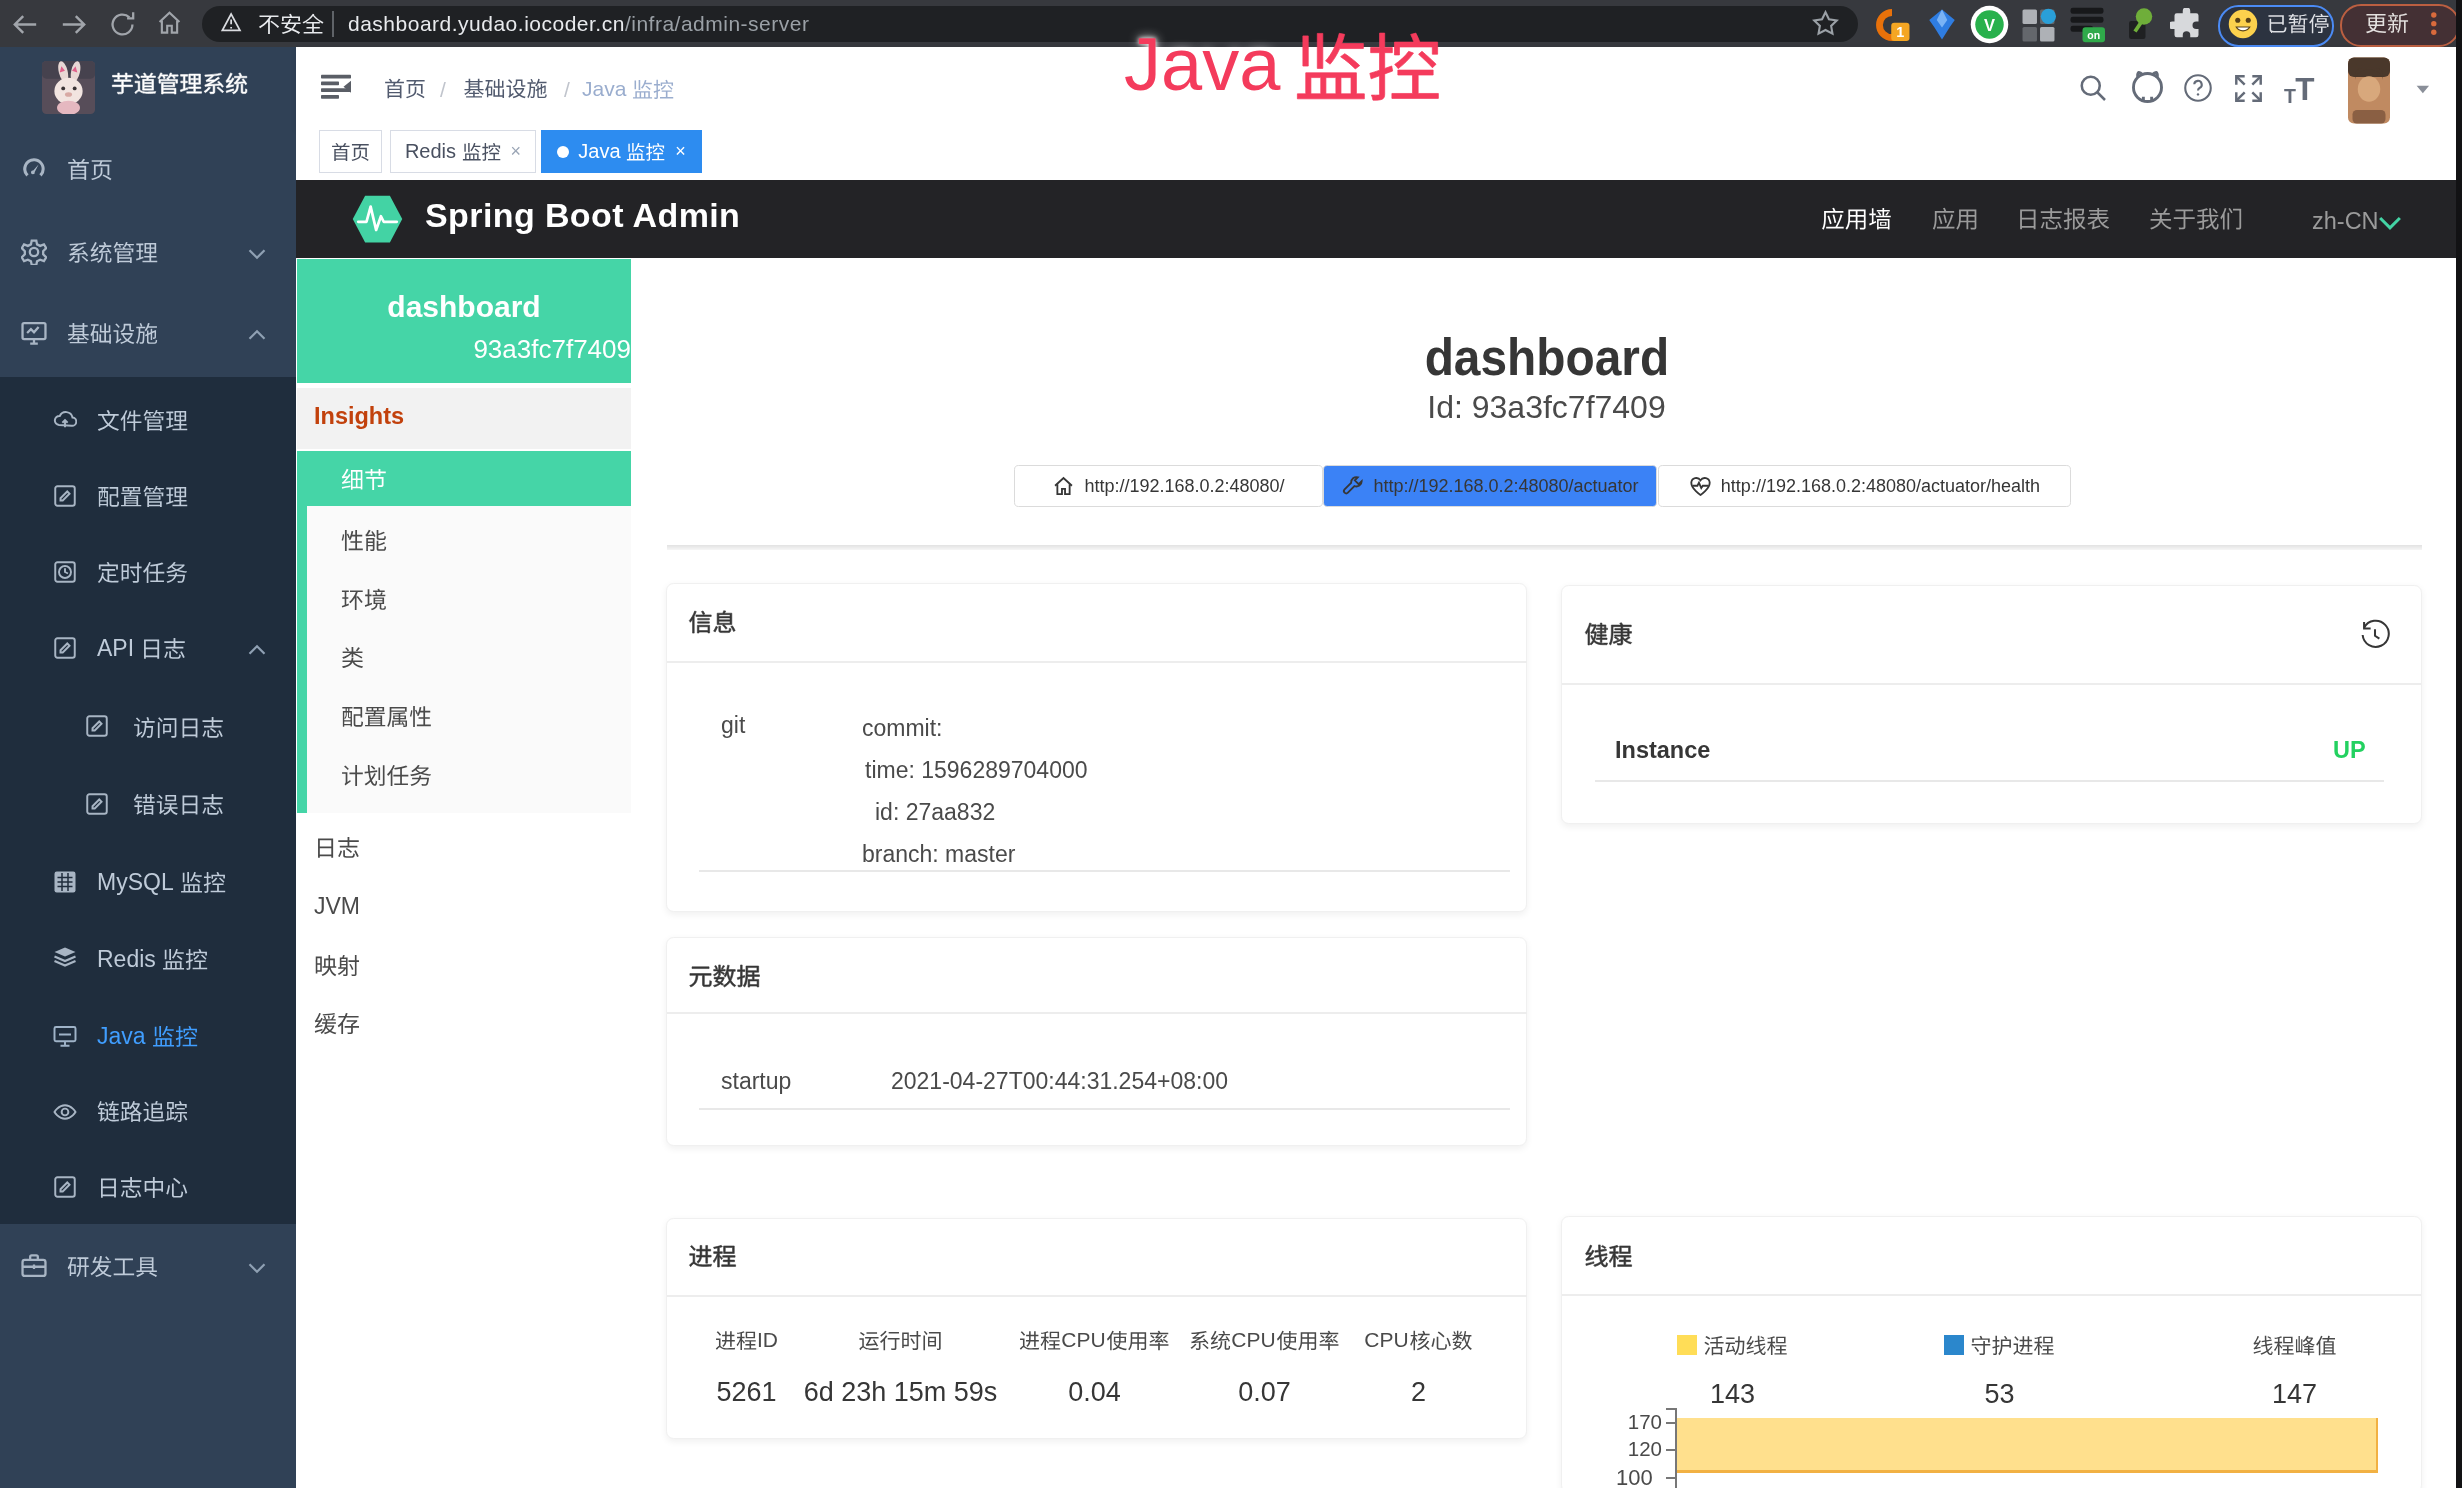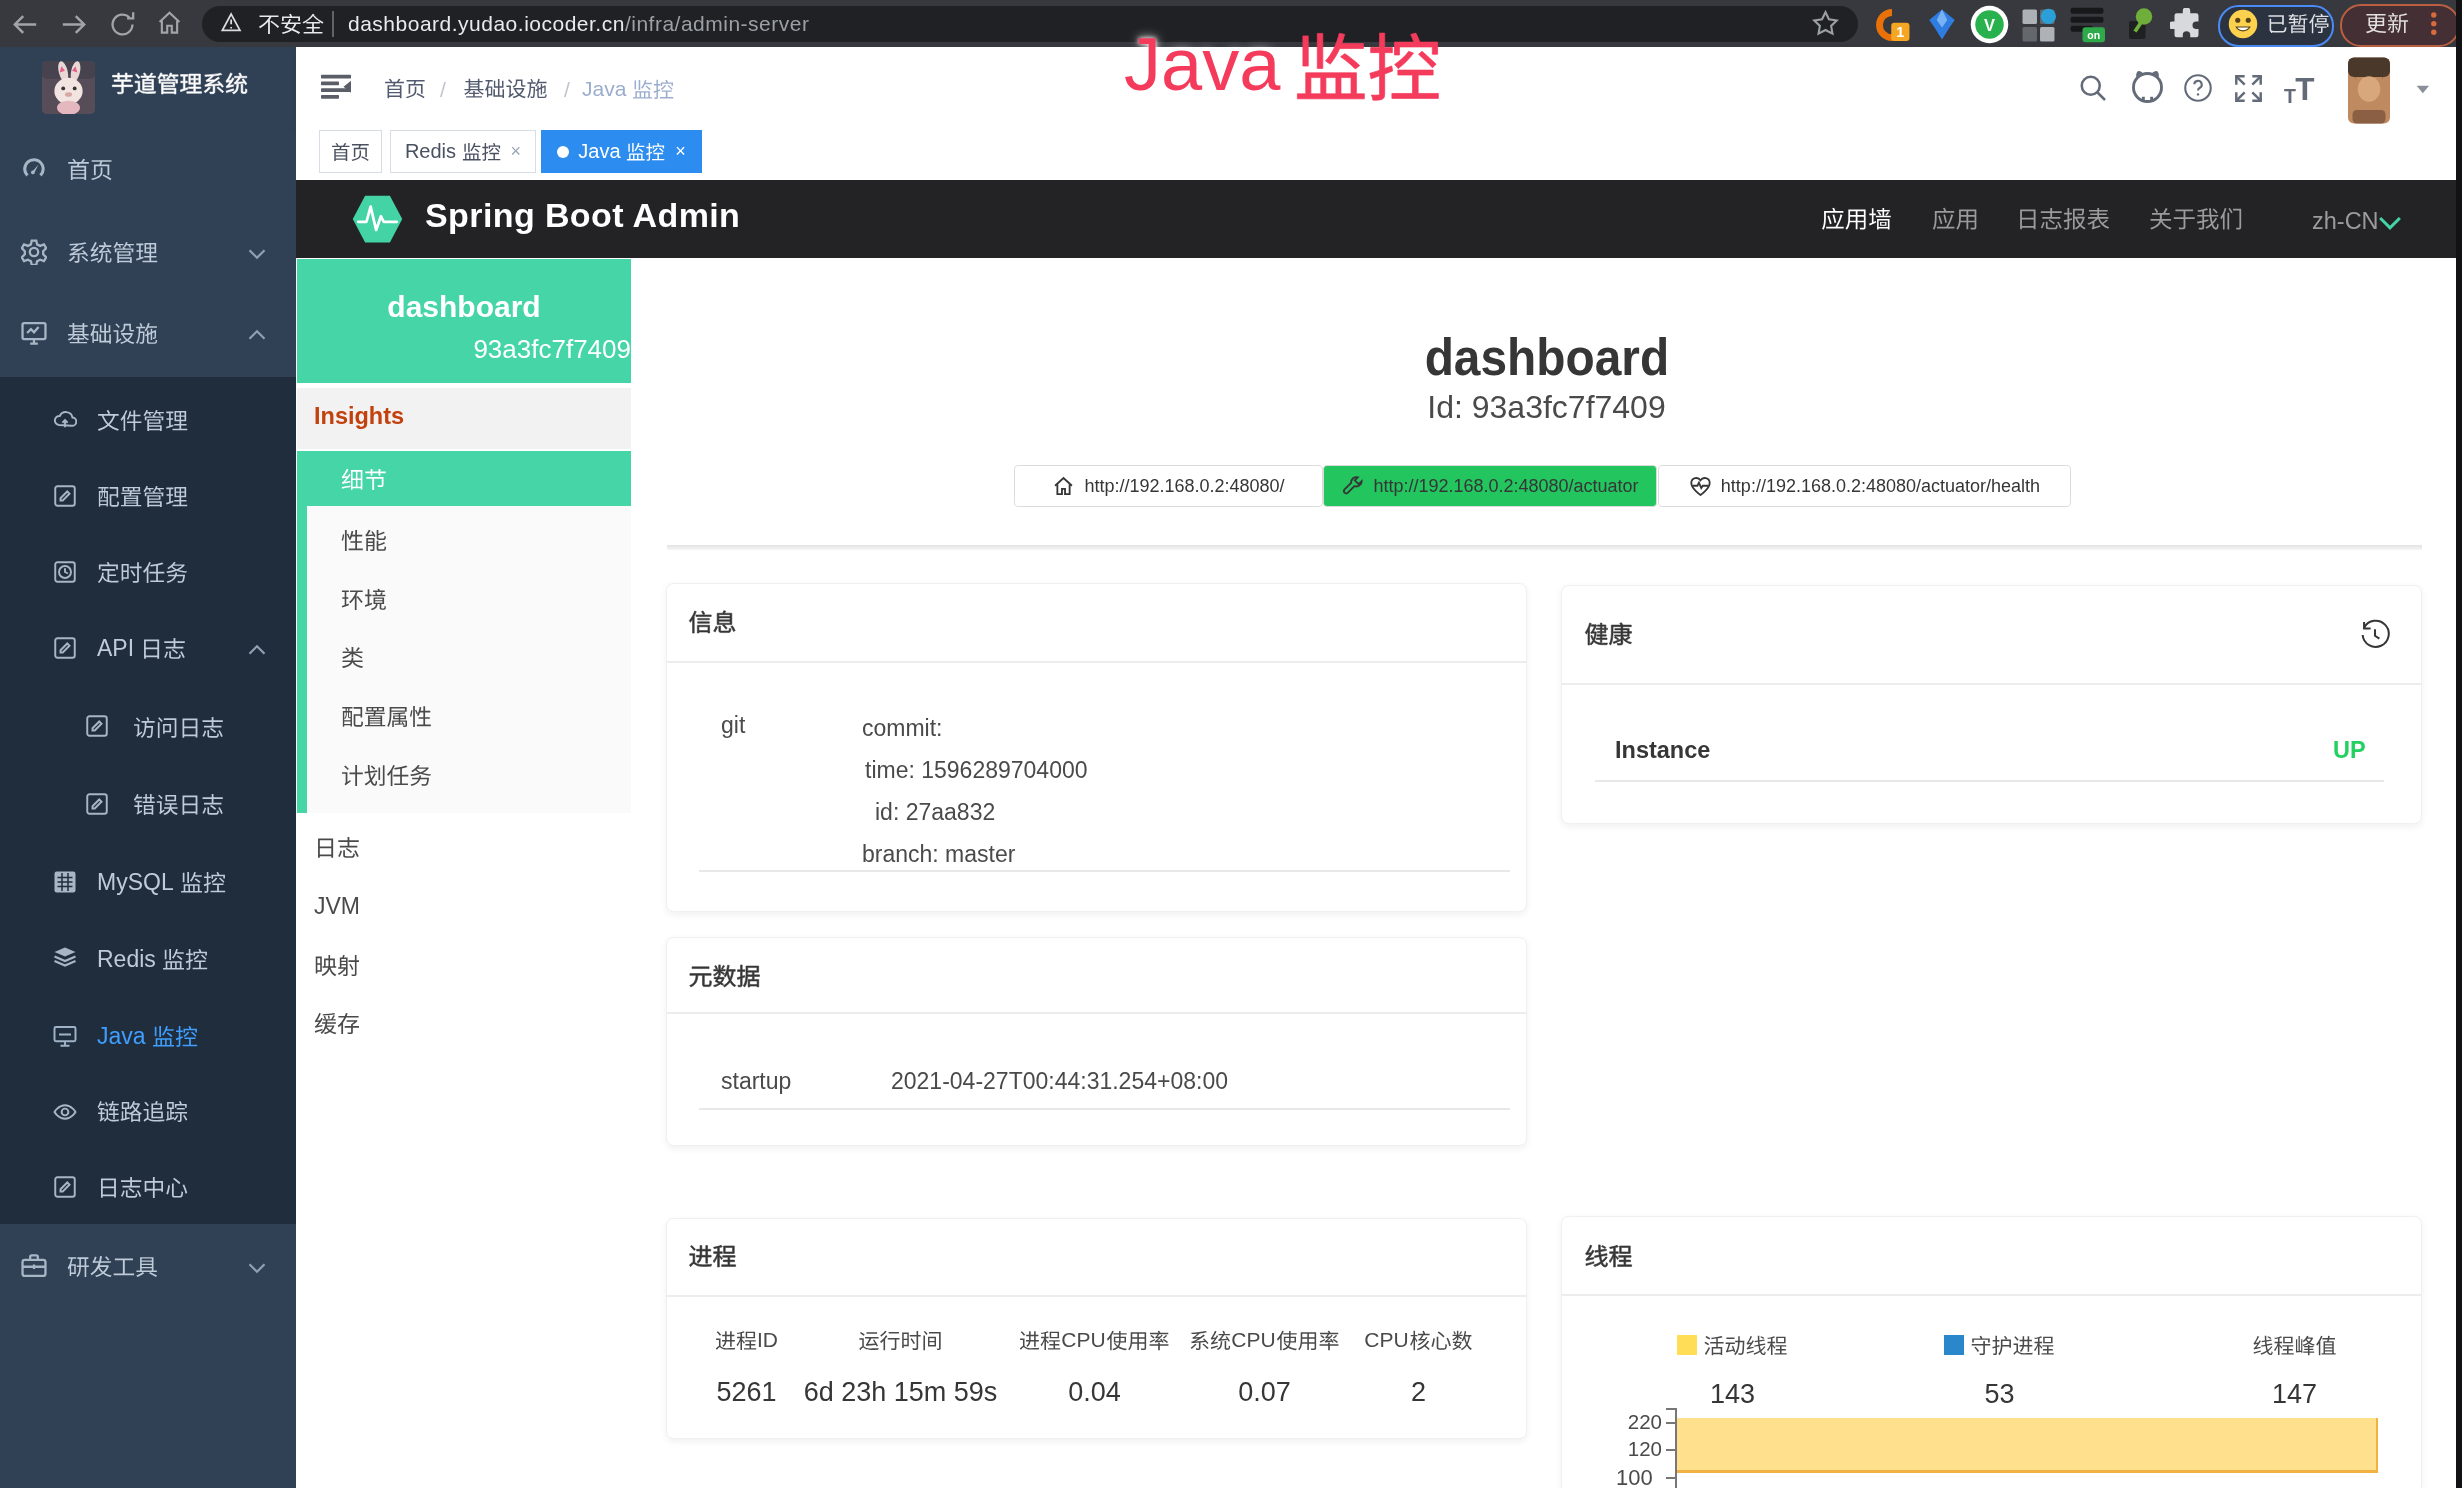--- a/index.html
+++ b/index.html
@@ -552,21 +552,21 @@
       <use href="#u5B58" x="1000"></use>
     </svg></div>
 <div class="a" style="left:631px;top:259px;width:1831px;height:1230px;background:#fff"></div>
 <div class="a" style="left:667px;top:545px;width:1755px;height:4.6px;background:linear-gradient(#e2e2e2,#f6f6f6)"></div>
 <div class="a" style="left:631px;top:331px;width:1831px;text-align:center;font-size:52px;font-weight:bold;color:#363636;line-height:1"><span style="display:inline-block;transform:scaleX(.92)">dashboard</span></div>
 <div class="a" style="left:631px;top:391px;width:1831px;text-align:center;font-size:32px;color:#4a4a4a;line-height:1"><span style="display:inline-block">Id: 93a3fc7f7409</span></div>
 <div class="a row" style="left:1014px;top:465px;width:309px;height:42px;border:1.5px solid #dbdbdb;background:#fff;box-sizing:border-box;border-radius:4.6px;font-size:18px;color:#363636;justify-content:center"><svg class="i" style="stroke-width:2.4;margin-right:9px" width="23" height="23" viewBox="0 0 30 30" stroke="#363636">
       <path d="M4 14 15 4l11 10"></path>
       <path d="M7 12v13h6v-7h4v7h6V12"></path>
     </svg>http://192.168.0.2:48080/</div>
-<div class="a row" style="left:1323px;top:465px;width:334px;height:42px;border:1.5px solid #dbdbdb;background:#22c55e;box-sizing:border-box;border-radius:4.6px;font-size:18px;color:#363636;justify-content:center"><svg class="i" style="stroke-width:2.4;margin-right:9px" width="23" height="23" viewBox="0 0 30 30" stroke="#363636">
+<div class="a row" style="left:1323px;top:465px;width:334px;height:42px;border:1.5px solid #dbdbdb;background:#3b82f6;box-sizing:border-box;border-radius:4.6px;font-size:18px;color:#363636;justify-content:center"><svg class="i" style="stroke-width:2.4;margin-right:9px" width="23" height="23" viewBox="0 0 30 30" stroke="#363636">
       <path d="M27 8a7 7 0 0 1-9.5 6.5L9 23a3 3 0 0 1-4.3-4.3l8.5-8.5A7 7 0 0 1 22 3l-4 4 5 5 4-4Z" fill="none"></path>
     </svg>http://192.168.0.2:48080/actuator</div>
 <div class="a row" style="left:1658px;top:465px;width:413px;height:42px;border:1.5px solid #dbdbdb;background:#fff;box-sizing:border-box;border-radius:4.6px;font-size:18px;color:#363636;justify-content:center"><svg class="i" style="stroke-width:2.4;margin-right:9px" width="23" height="23" viewBox="0 0 30 30" stroke="#363636">
       <path d="M15 26S3 18 3 10a6.5 6.5 0 0 1 12-3 6.5 6.5 0 0 1 12 3c0 8-12 16-12 16Z"></path>
       <path d="M5 14h6l2-4 3 7 2-3h7"></path>
     </svg>http://192.168.0.2:48080/actuator/health</div>
 <div class="a" style="left:666px;top:583px;width:861px;height:329px;background:#fff;border:0.8px solid #f0f0f0;border-radius:7.6px;box-shadow:0 2.3px 7.6px rgba(10,10,10,.06);box-sizing:border-box"></div>
 <div class="a" style="left:688px;top:610px;font-size:24px;color:#363636"><svg class="k" width="49" height="24" viewBox="0 -880 2000 1000">
       <use href="#u4FE1" x="0" stroke="currentColor" stroke-width="24"></use>
       <use href="#u606F" x="1000" stroke="currentColor" stroke-width="24"></use>
@@ -671,21 +671,21 @@
 <div class="a" style="left:1848px;top:1379px;width:303px;text-align:center;font-size:27px;color:#363636">53</div>
 <div class="a row" style="left:2143px;top:1329px;width:303px;height:32px;justify-content:center;font-size:21px;color:#4a4a4a">
     <svg class="k" width="85" height="21" viewBox="0 -880 4000 1000">
       <use href="#u7EBF" x="0"></use>
       <use href="#u7A0B" x="1000"></use>
       <use href="#u5CF0" x="2000"></use>
       <use href="#u503C" x="3000"></use>
     </svg>
   </div>
 <div class="a" style="left:2143px;top:1379px;width:303px;text-align:center;font-size:27px;color:#363636">147</div>
-<div class="a" style="left:1616px;top:1412px;width:46px;text-align:right;font-size:20.5px;color:#4a4a4a;line-height:1">220</div>
+<div class="a" style="left:1616px;top:1412px;width:46px;text-align:right;font-size:20.5px;color:#4a4a4a;line-height:1">170</div>
 <div class="a" style="left:1616px;top:1439px;width:46px;text-align:right;font-size:20.5px;color:#4a4a4a;line-height:1">120</div>
 <div class="a" style="left:1616px;top:1467px;width:46px;text-align:left;font-size:22px;color:#4a4a4a;line-height:1">100</div>
 <div class="a" style="left:1666px;top:1422px;width:10px;height:1.5px;background:#777"></div>
 <div class="a" style="left:1666px;top:1449px;width:10px;height:1.5px;background:#777"></div>
 <div class="a" style="left:1666px;top:1477px;width:10px;height:1.5px;background:#777"></div>
 <div class="a" style="left:1666px;top:1408px;width:10px;height:1.5px;background:#777"></div>
 <div class="a" style="left:1675px;top:1408px;width:1.5px;height:81px;background:#777"></div>
 <div class="a" style="left:1677px;top:1418px;width:701px;height:55px;background:#ffe08d;border-bottom:3px solid #f2b143;border-right:2.3px solid #f2b143;box-sizing:border-box"></div>
 <div class="a" style="left:2456px;top:0;width:6.8px;height:1489px;background:#121214"></div>
 <div class="a row" style="left:1124px;top:23px;font-size:74px;color:#f43b5c;height:83px;text-shadow:0 0 10.6px rgba(255,255,255,.95),0 0 4.6px rgba(255,255,255,.9)">

